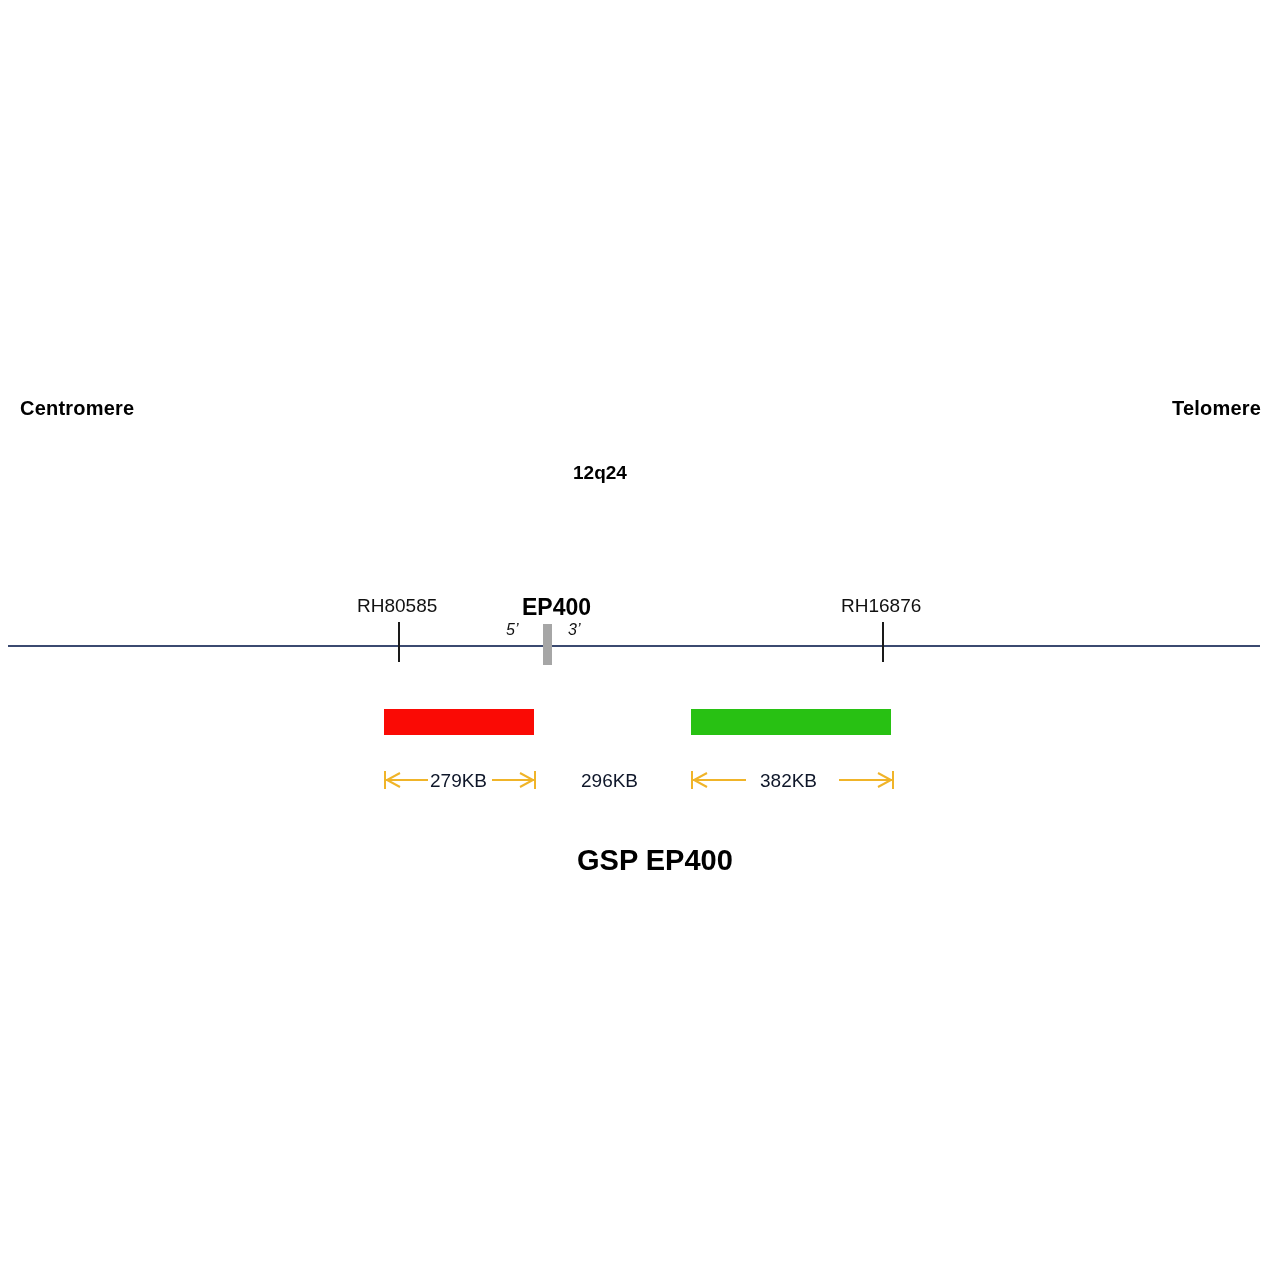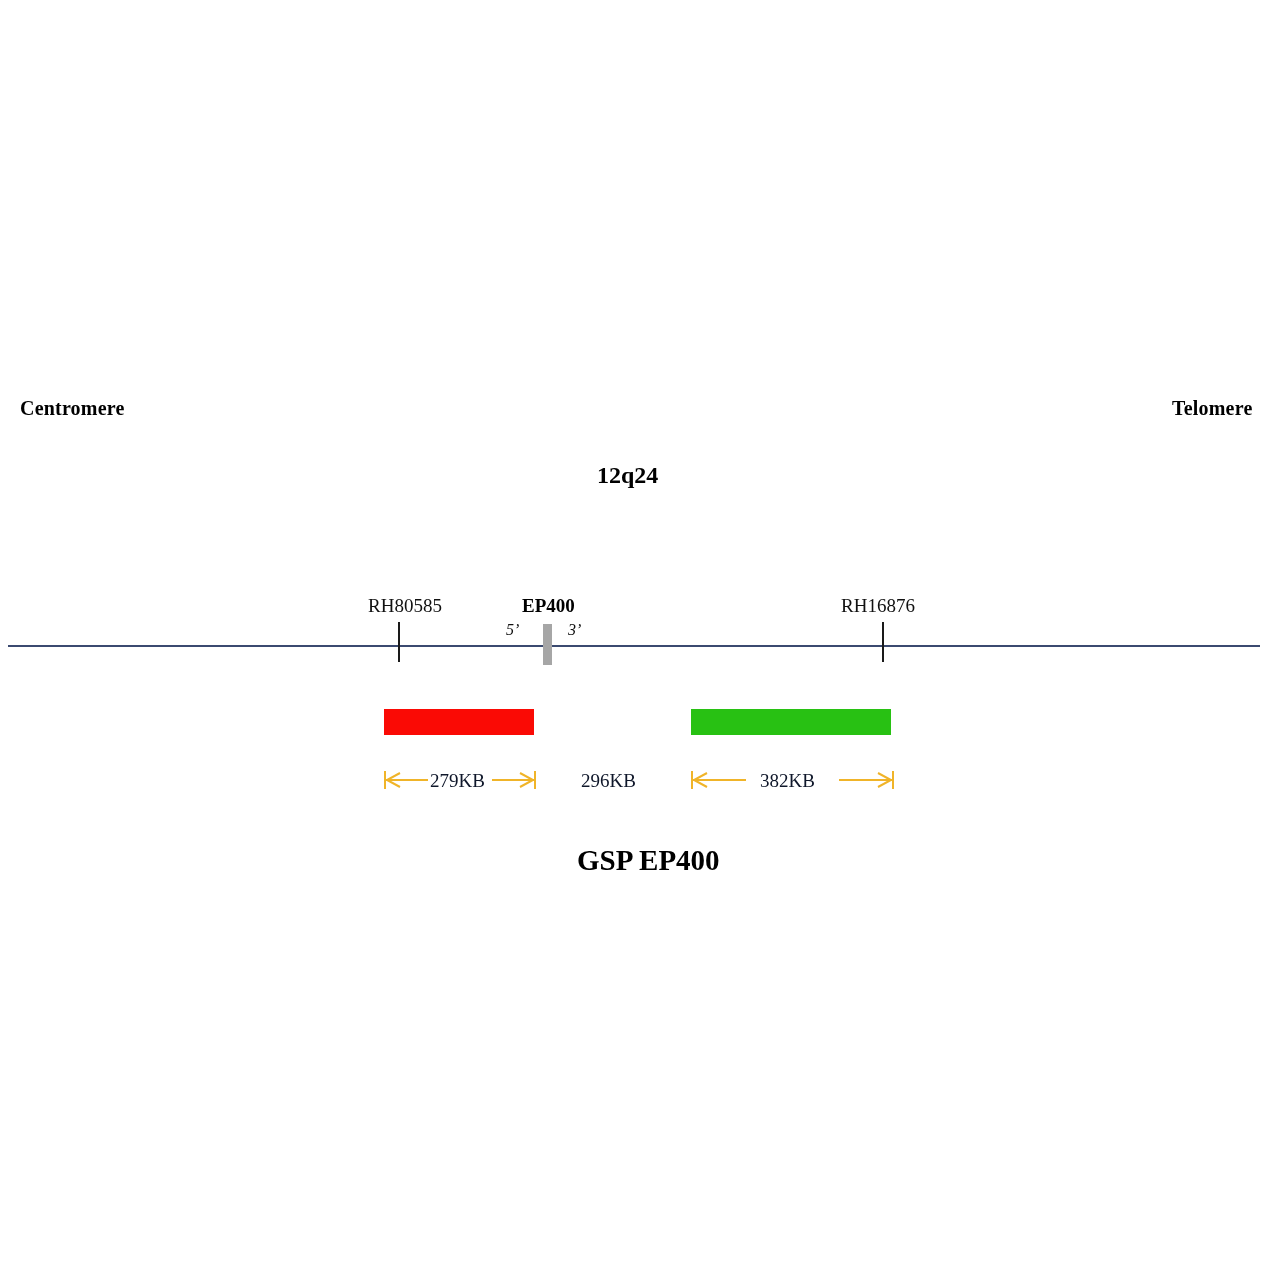--- a/index.html
+++ b/index.html
@@ -11,21 +11,20 @@
   body {
     font-family: "Liberation Sans", sans-serif;
     color: #000000;
   }
   #canvas {
     position: relative;
     width: 1268px;
     height: 899px;
     background: #ffffff;
     overflow: hidden;
-    font-family: Liberation Serif, serif;
   }
 
   
   .lbl {
     position: absolute;
     white-space: nowrap;
     line-height: 1;
   }
 
   
@@ -40,23 +39,23 @@
     left: 1156px;
     top: 398px;
     font-size: 20px;
     font-weight: bold;
     letter-spacing: 0.2px;
     margin-left: 16px;
   }
 
   
   #cytoband-label {
-    left: 597px;
+    left: 573px;
     top: 463px;
-    font-size: 24px;
+    font-size: 19px;
     font-weight: bold;
   }
 
   
   #chromosome-line {
     position: absolute;
     left: 8px;
     top: 645px;
     width: 1252px;
     height: 2px;
@@ -73,33 +72,32 @@
   #tick-rh80585 { left: 398px; }
   #tick-rh16876 { left: 882px; }
 
   .marker-name {
     font-size: 19px;
     color: #111111;
   }
   #label-rh80585 {
     left: 357px;
     top: 596px;
-    margin-left: 11px;
   }
   #label-rh16876 {
     left: 841px;
     top: 596px;
     text-align: right;
   }
 
   
   #label-ep400 {
     left: 522px;
     top: 596px;
-    font-size: 19px;
+    font-size: 23px;
     font-weight: bold;
   }
   #gene-block {
     position: absolute;
     left: 543px;
     top: 624px;
     width: 9px;
     height: 41px;
     background: #a6a6a6;
   }

